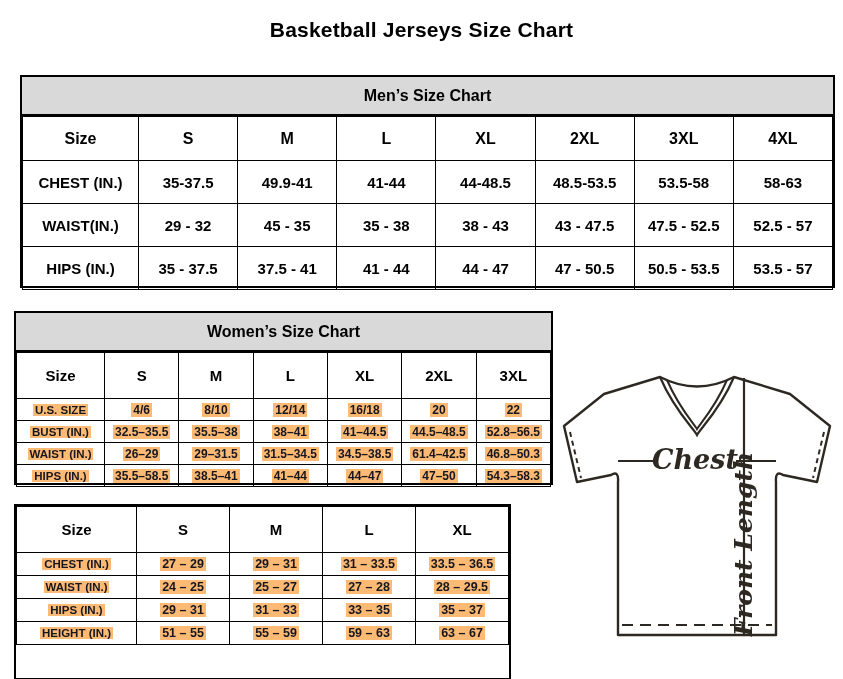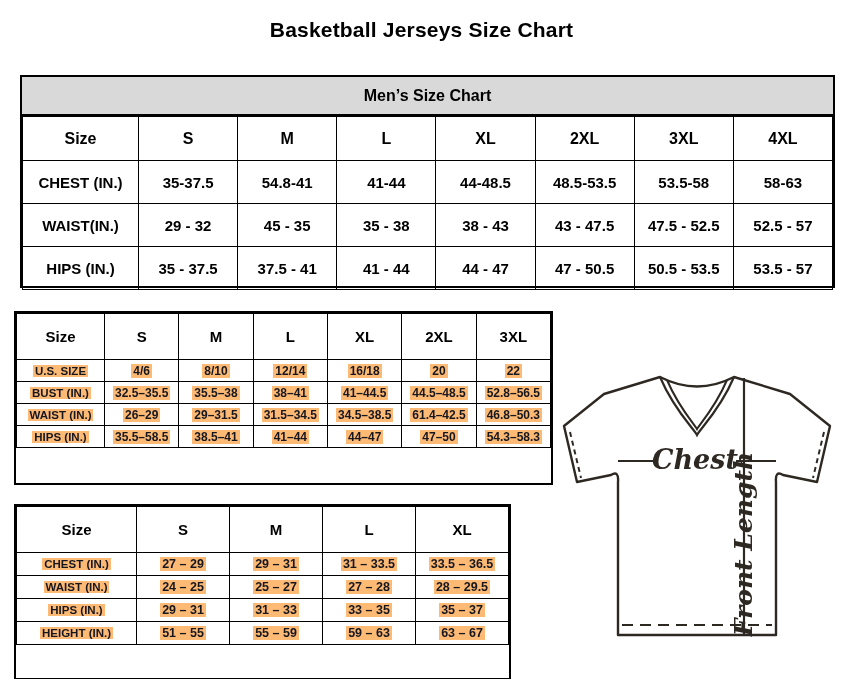--- a/index.html
+++ b/index.html
@@ -77,21 +77,21 @@
             <th>XL</th>
             <th>2XL</th>
             <th>3XL</th>
             <th>4XL</th>
           </tr>
         </thead>
         <tbody>
           <tr>
             <th><span class="hl">CHEST (IN.)</span></th>
             <td><span class="hl">35-37.5</span></td>
-            <td><span class="hl">54.8-41</span></td>
+            <td><span class="hl">49.9-41</span></td>
             <td><span class="hl">41-44</span></td>
             <td><span class="hl">44-48.5</span></td>
             <td><span class="hl">48.5-53.5</span></td>
             <td><span class="hl">53.5-58</span></td>
             <td><span class="hl">58-63</span></td>
           </tr>
           <tr>
             <th><span class="hl">WAIST(IN.)</span></th>
             <td><span class="hl">29 - 32</span></td>
             <td><span class="hl">45 - 35</span></td>
@@ -109,20 +109,21 @@
             <td><span class="hl">44 - 47</span></td>
             <td><span class="hl">47 - 50.5</span></td>
             <td><span class="hl">50.5 - 53.5</span></td>
             <td><span class="hl">53.5 - 57</span></td>
           </tr>
         </tbody>
       </table>
   </div>
 
   <div id="womens-box" class="chart-box">
+    <div class="chart-caption">Women’s Size Chart</div>
     <table class="size-table hl-table">
         <thead>
           <tr>
             <th>Size</th>
             <th>S</th>
             <th>M</th>
             <th>L</th>
             <th>XL</th>
             <th>2XL</th>
             <th>3XL</th>

